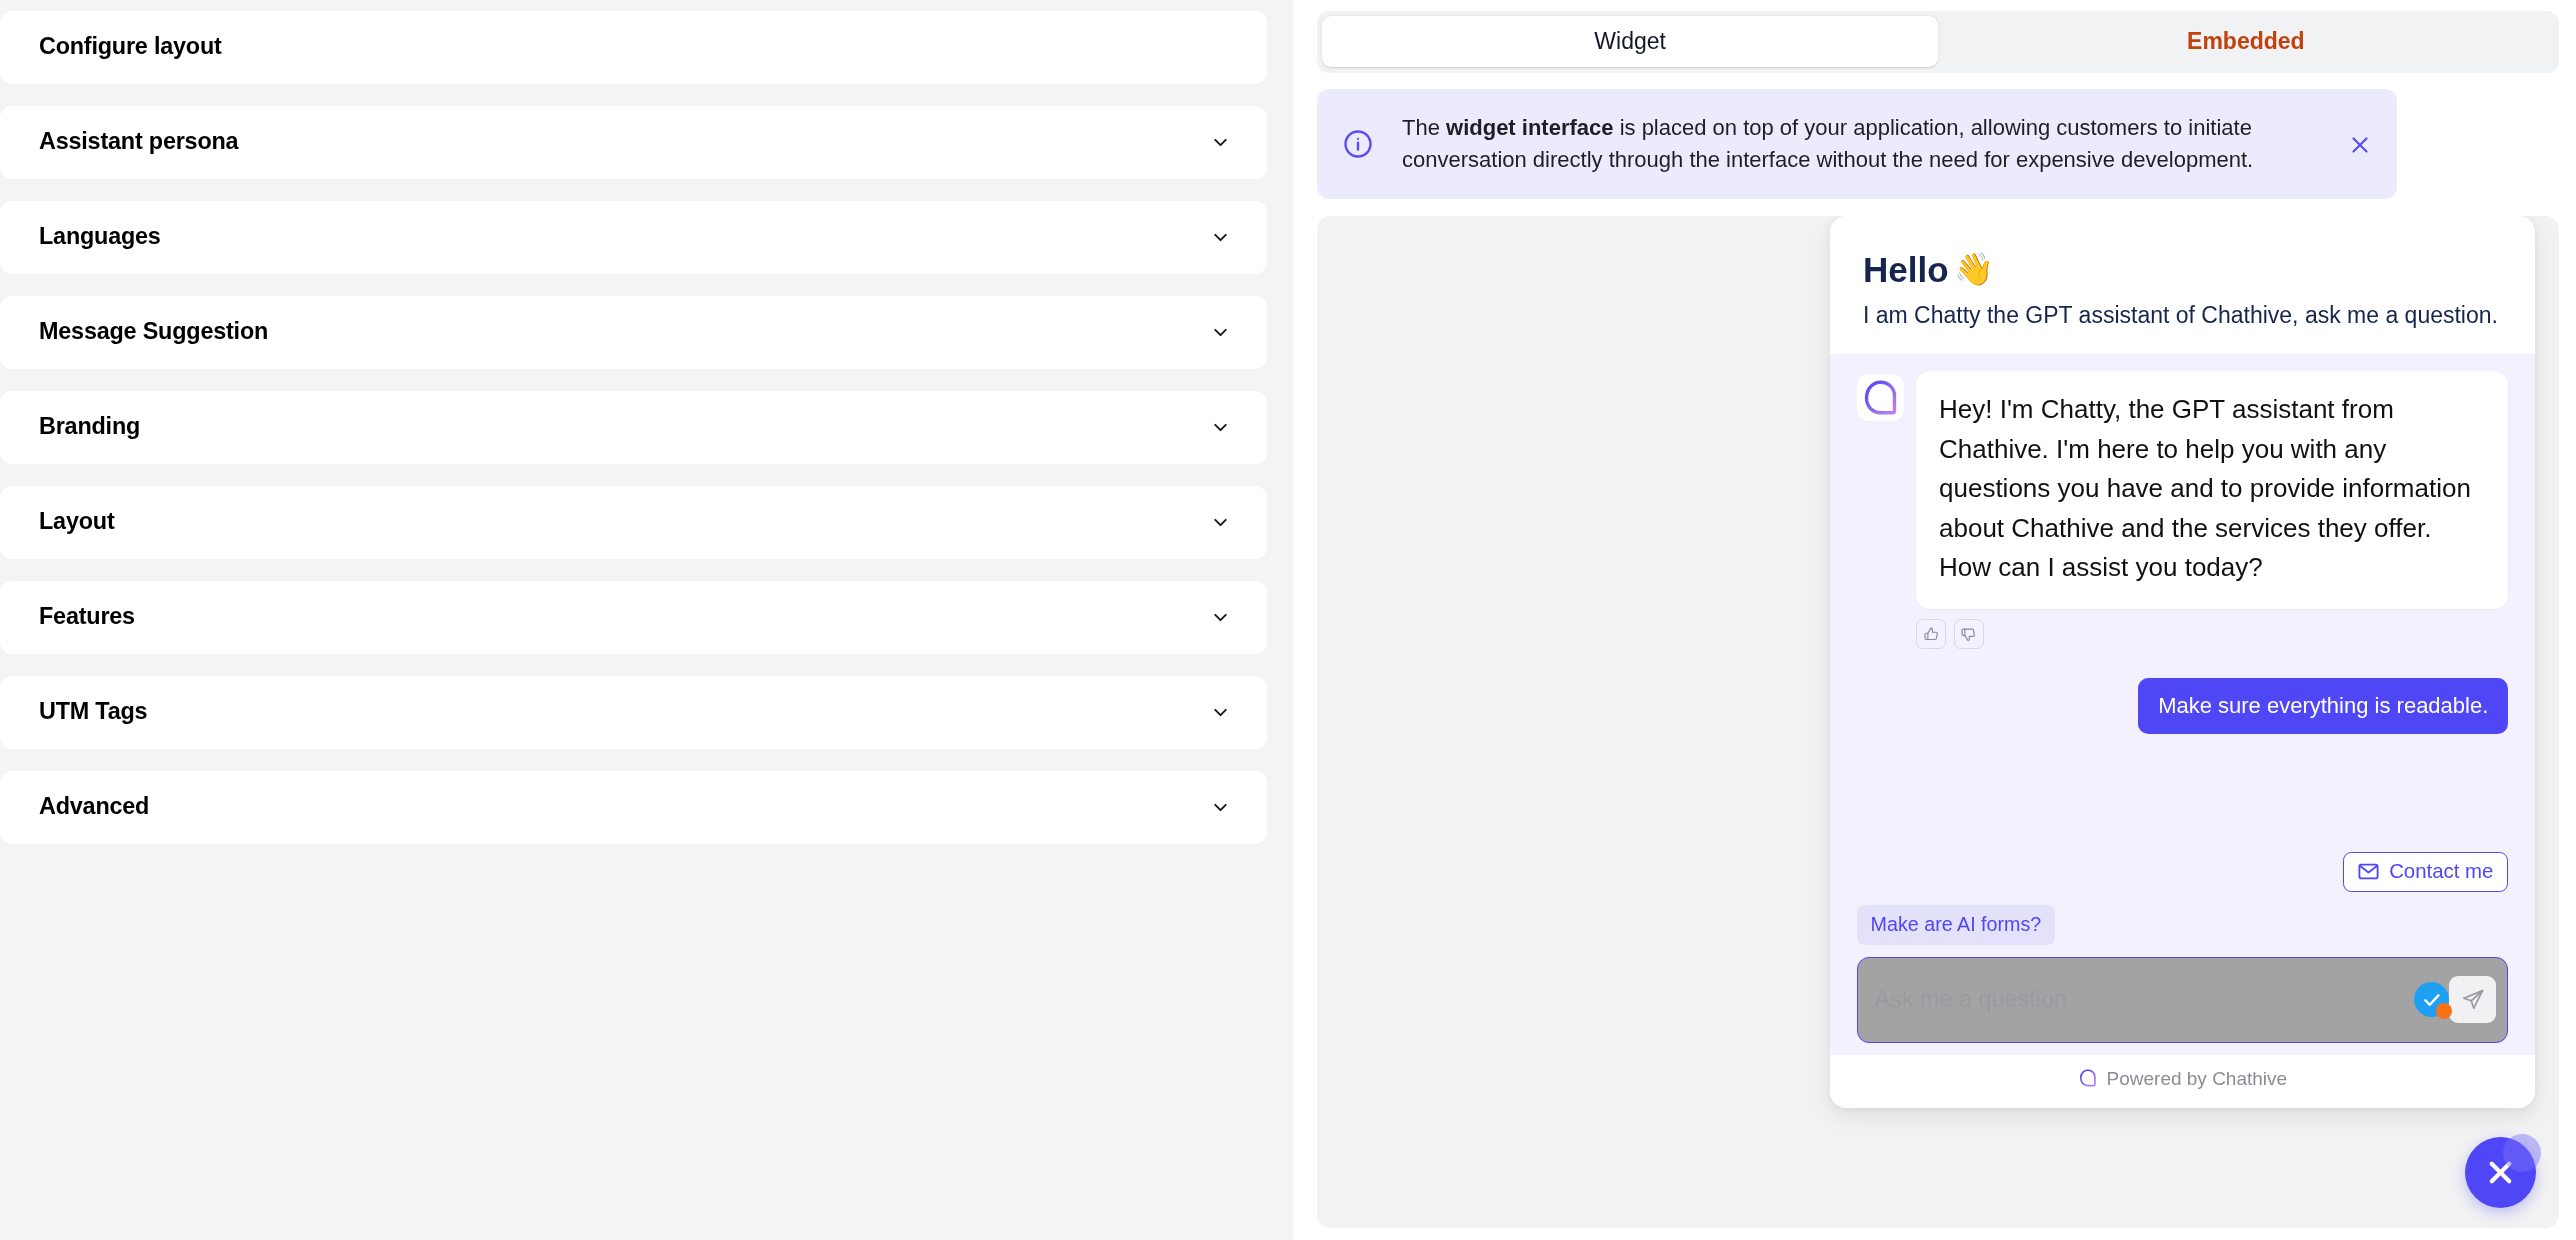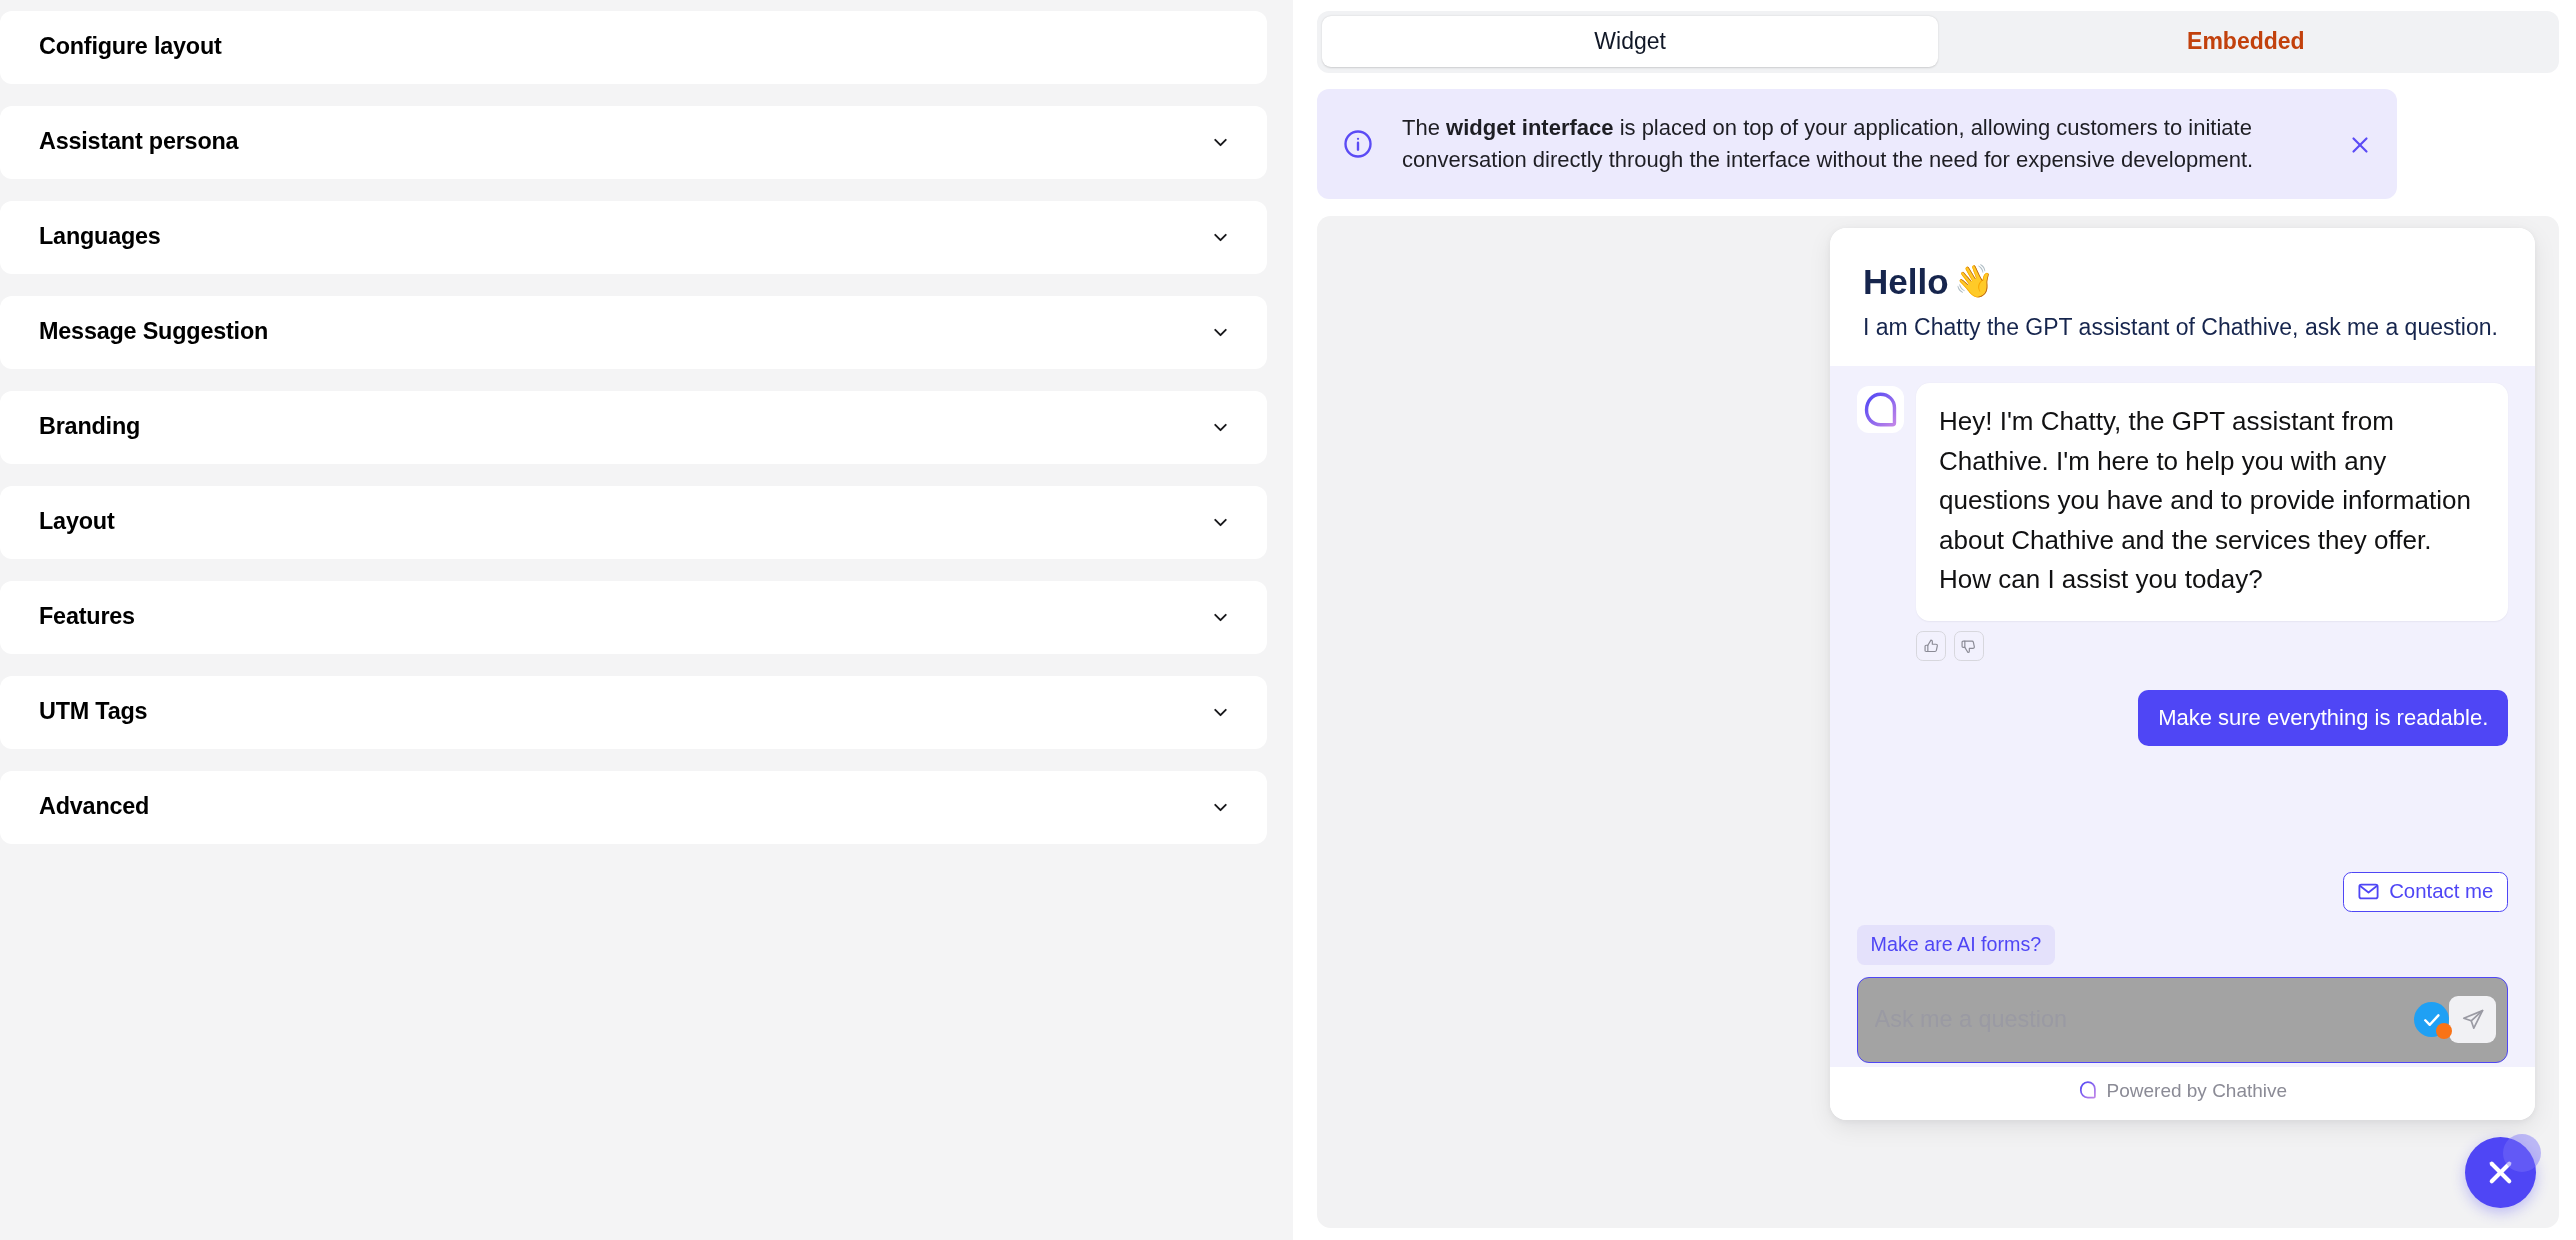--- a/index.html
+++ b/index.html
@@ -146,21 +146,21 @@
     border-radius: 13.6px;
     position: relative;
     overflow: hidden;
     margin-bottom: 12px;
   }
 
   
   .widget {
     position: absolute;
     right: 24px;
-    top: 12px;
+    top: 0px;
     width: 705px;
     height: 892px;
     background: #ffffff;
     border-radius: 16.6px;
     box-shadow: 0 7.6px 23px rgba(17,17,26,0.08), 0 1.5px 6px rgba(17,17,26,0.05);
     display: flex;
     flex-direction: column;
     overflow: hidden;
   }
 
@@ -253,21 +253,21 @@
     color: #ffffff;
     border-radius: 10.6px;
     padding: 13.6px 19.7px;
     font-size: 22px;
     line-height: 1.3;
     max-width: 484px;
   }
 
   .widget-bottom {
     margin-top: auto;
-    padding-bottom: 4px;
+    padding-bottom: 12px;
   }
 
   .contact-row {
     display: flex;
     justify-content: flex-end;
     margin-bottom: 13.6px;
   }
   .contact-btn {
     border: 1.5px solid #4f46f5;
     color: #4f46f5;

